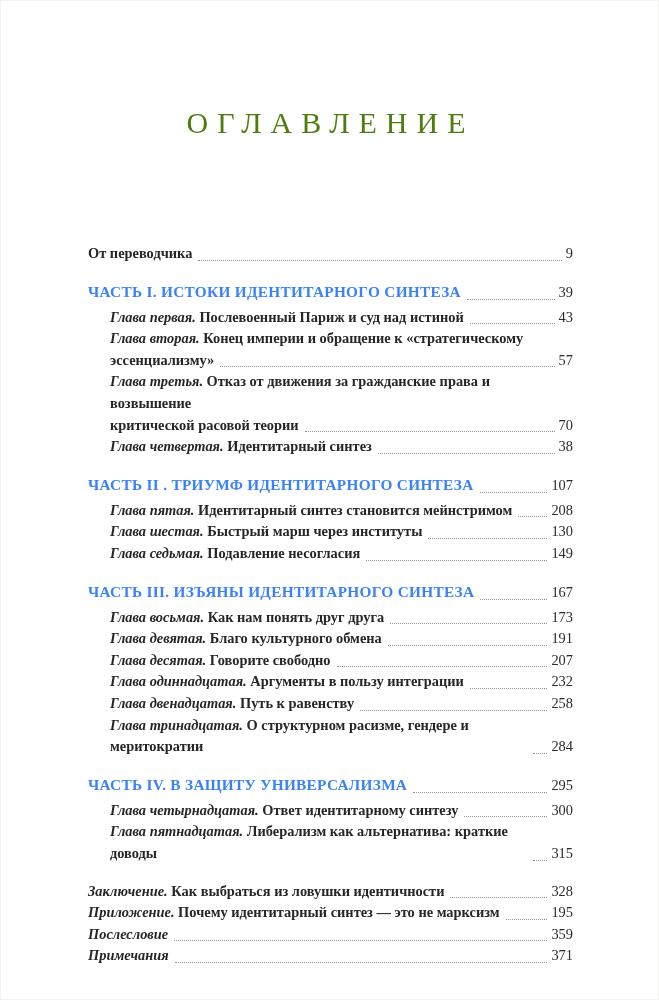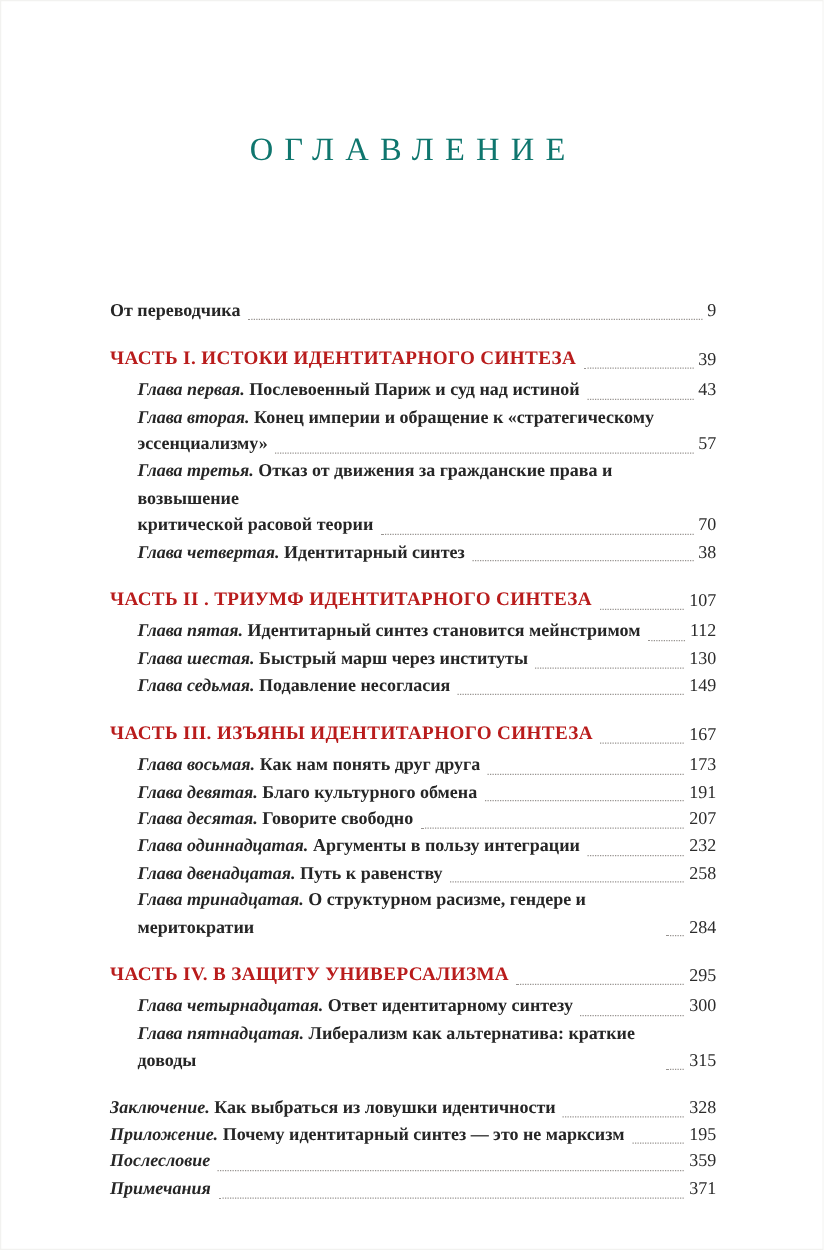--- a/index.html
+++ b/index.html
@@ -18,25 +18,25 @@
   }
   .page {
     box-sizing: border-box;
     width: 659px;
     height: 1000px;
     padding: 106px 86px 30px 88px;
     background: #ffffff;
     box-shadow: inset 0 0 0 1px #f2f2f0;
   }
   .page-title {
-    font-size: 26px;
+    font-size: 30px;
     font-weight: 500;
     letter-spacing: 9px;
     text-align: center;
-    color: #0f766e;
+    color: #4d7c0f;
     margin: 0 0 104px 0;
     line-height: 1.1;
   }
   .toc {
     font-size: 14.4px;
     line-height: 1.5; 
   }
   .row {
     display: flex;
     align-items: flex-end;
@@ -65,21 +65,21 @@
   }
   .part {
     margin-top: 16px;
   }
   .part-heading {
     margin-bottom: 3px;
   }
   .part-heading .label {
     font-size: 15.3px;
     letter-spacing: 0.3px;
-    color: #b91c1c;
+    color: #3b82f6;
   }
   .backmatter {
     margin-top: 16px;
   }
 </style>
 </head>
 <body>
 
 <div class="page">
 
@@ -129,21 +129,21 @@
 
     <div class="part">
       <div class="row part-heading">
         <span class="label">ЧАСТЬ II . ТРИУМФ ИДЕНТИТАРНОГО СИНТЕЗА</span>
         <span class="leader"></span>
         <span class="pagenum">107</span>
       </div>
       <div class="row chapter">
         <span class="label"><i class="prefix">Глава пятая.</i> <span>Идентитарный синтез становится мейнстримом</span></span>
         <span class="leader"></span>
-        <span class="pagenum">112</span>
+        <span class="pagenum">208</span>
       </div>
       <div class="row chapter">
         <span class="label"><i class="prefix">Глава шестая.</i> <span>Быстрый марш через институты</span></span>
         <span class="leader"></span>
         <span class="pagenum">130</span>
       </div>
       <div class="row chapter">
         <span class="label"><i class="prefix">Глава седьмая.</i> <span>Подавление несогласия</span></span>
         <span class="leader"></span>
         <span class="pagenum">149</span>

